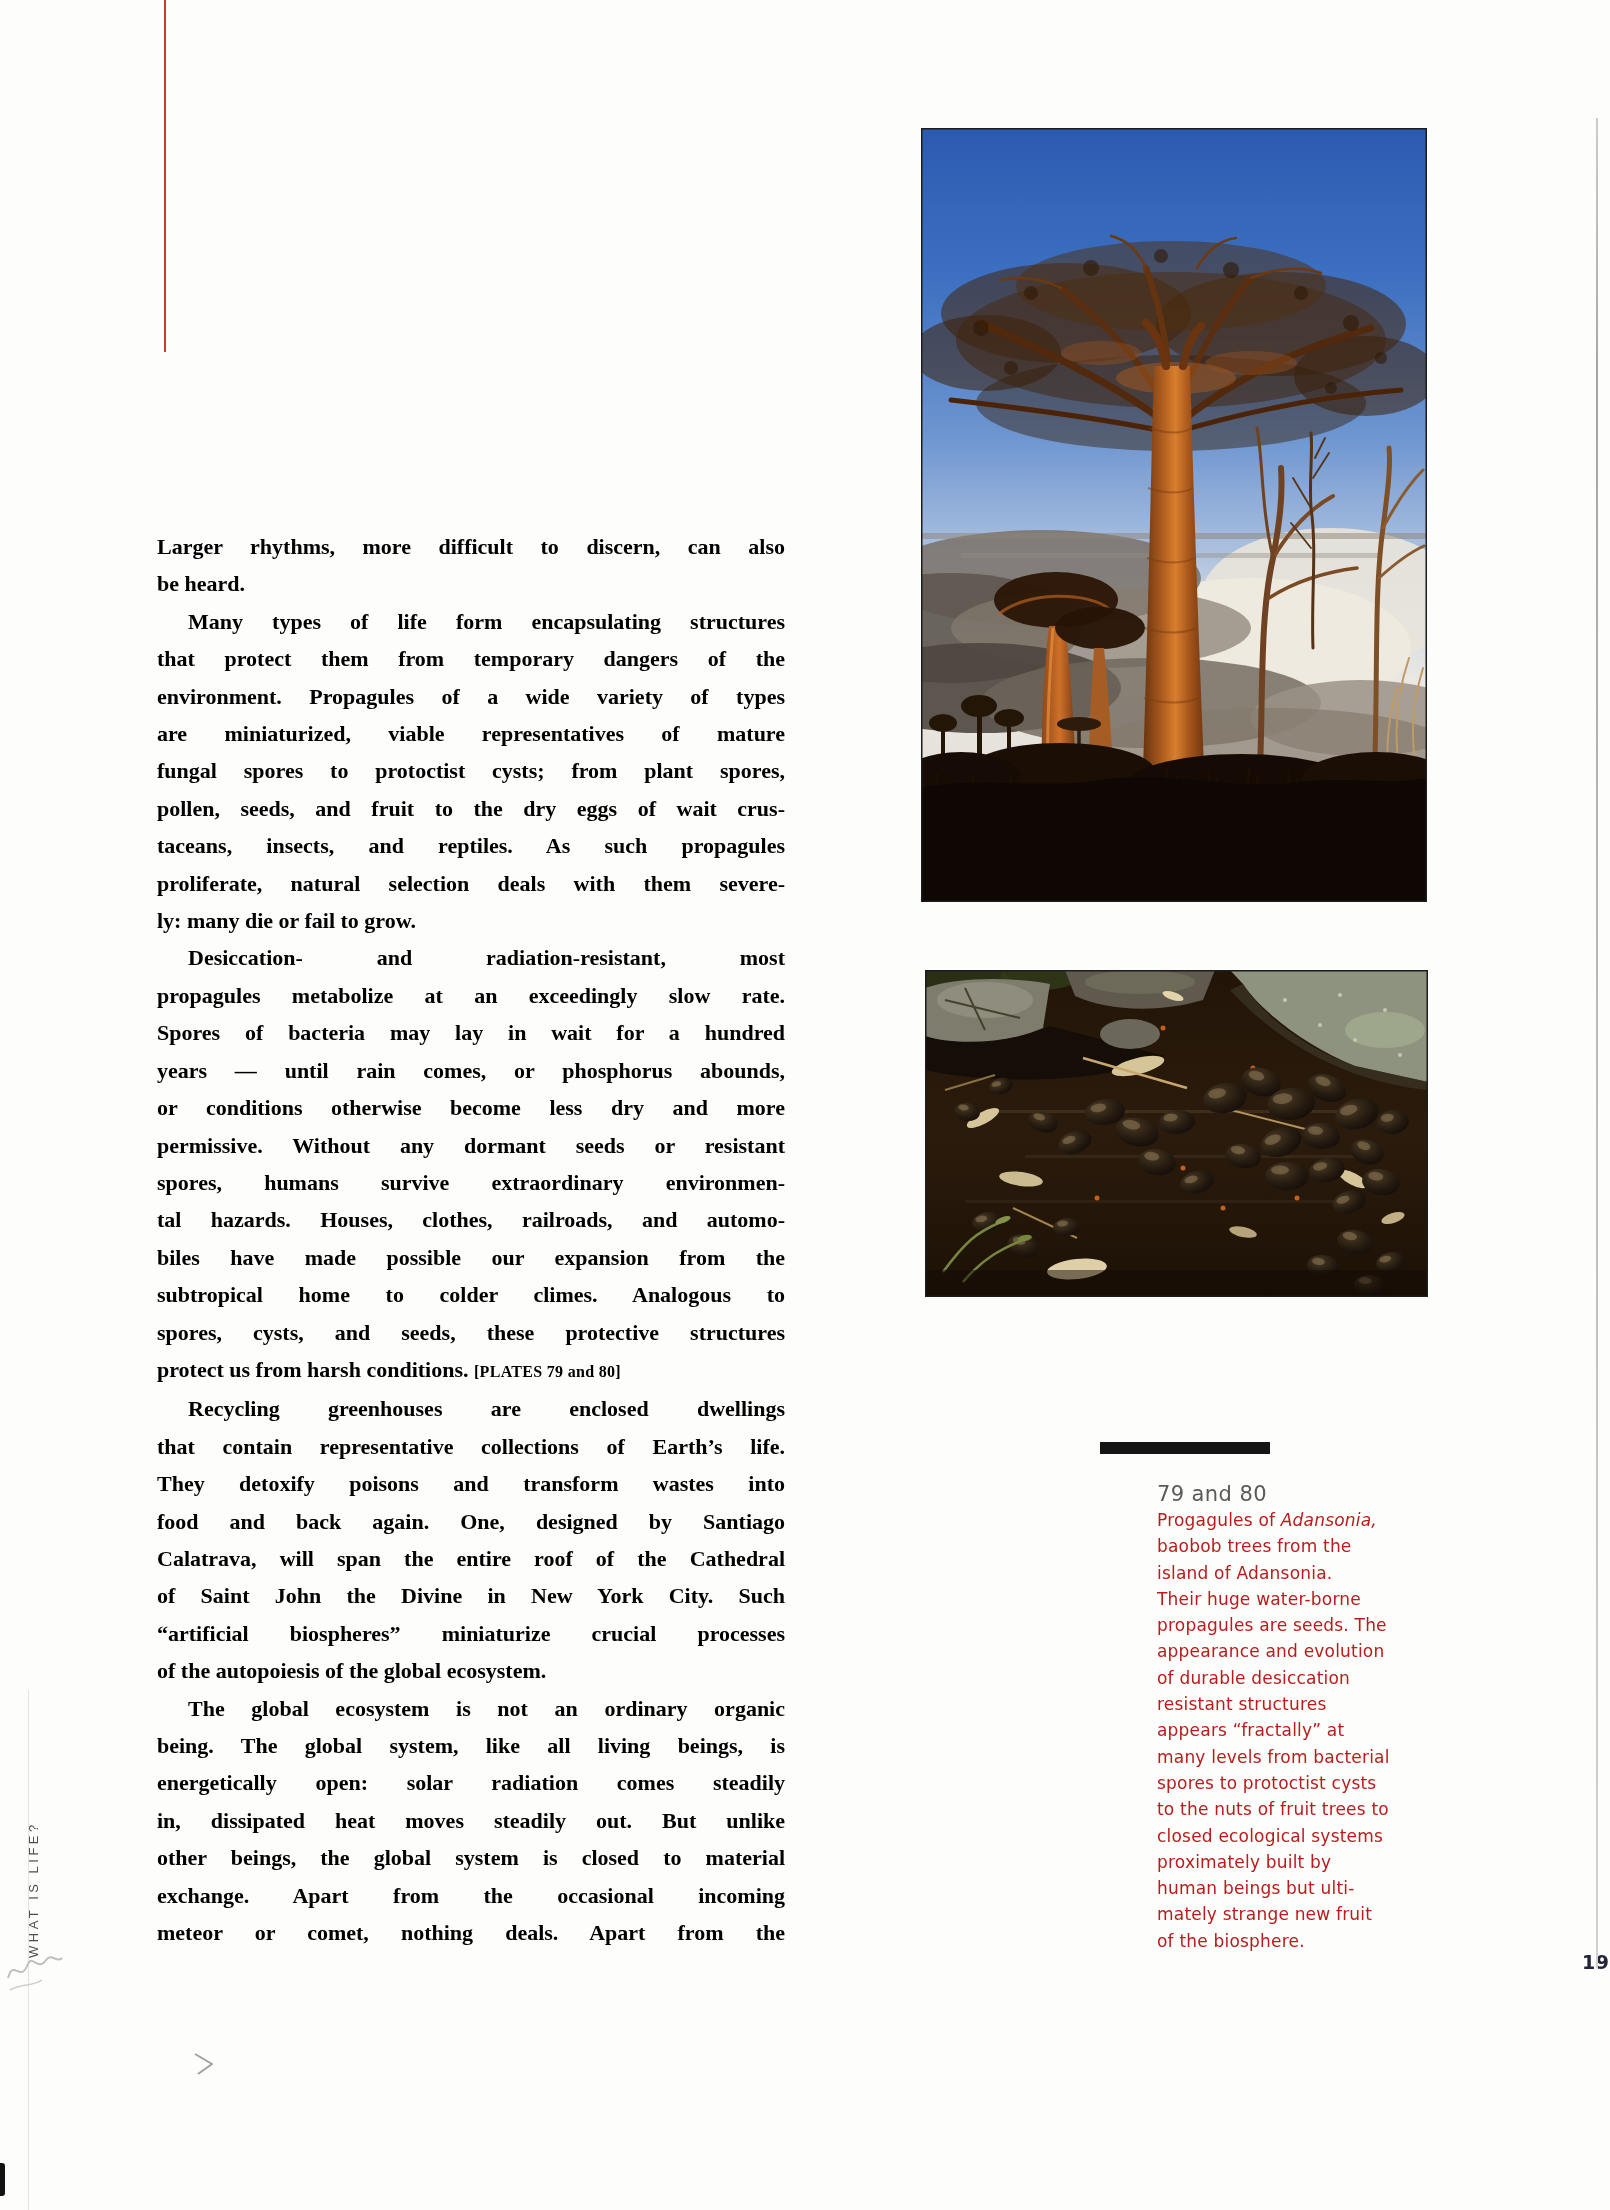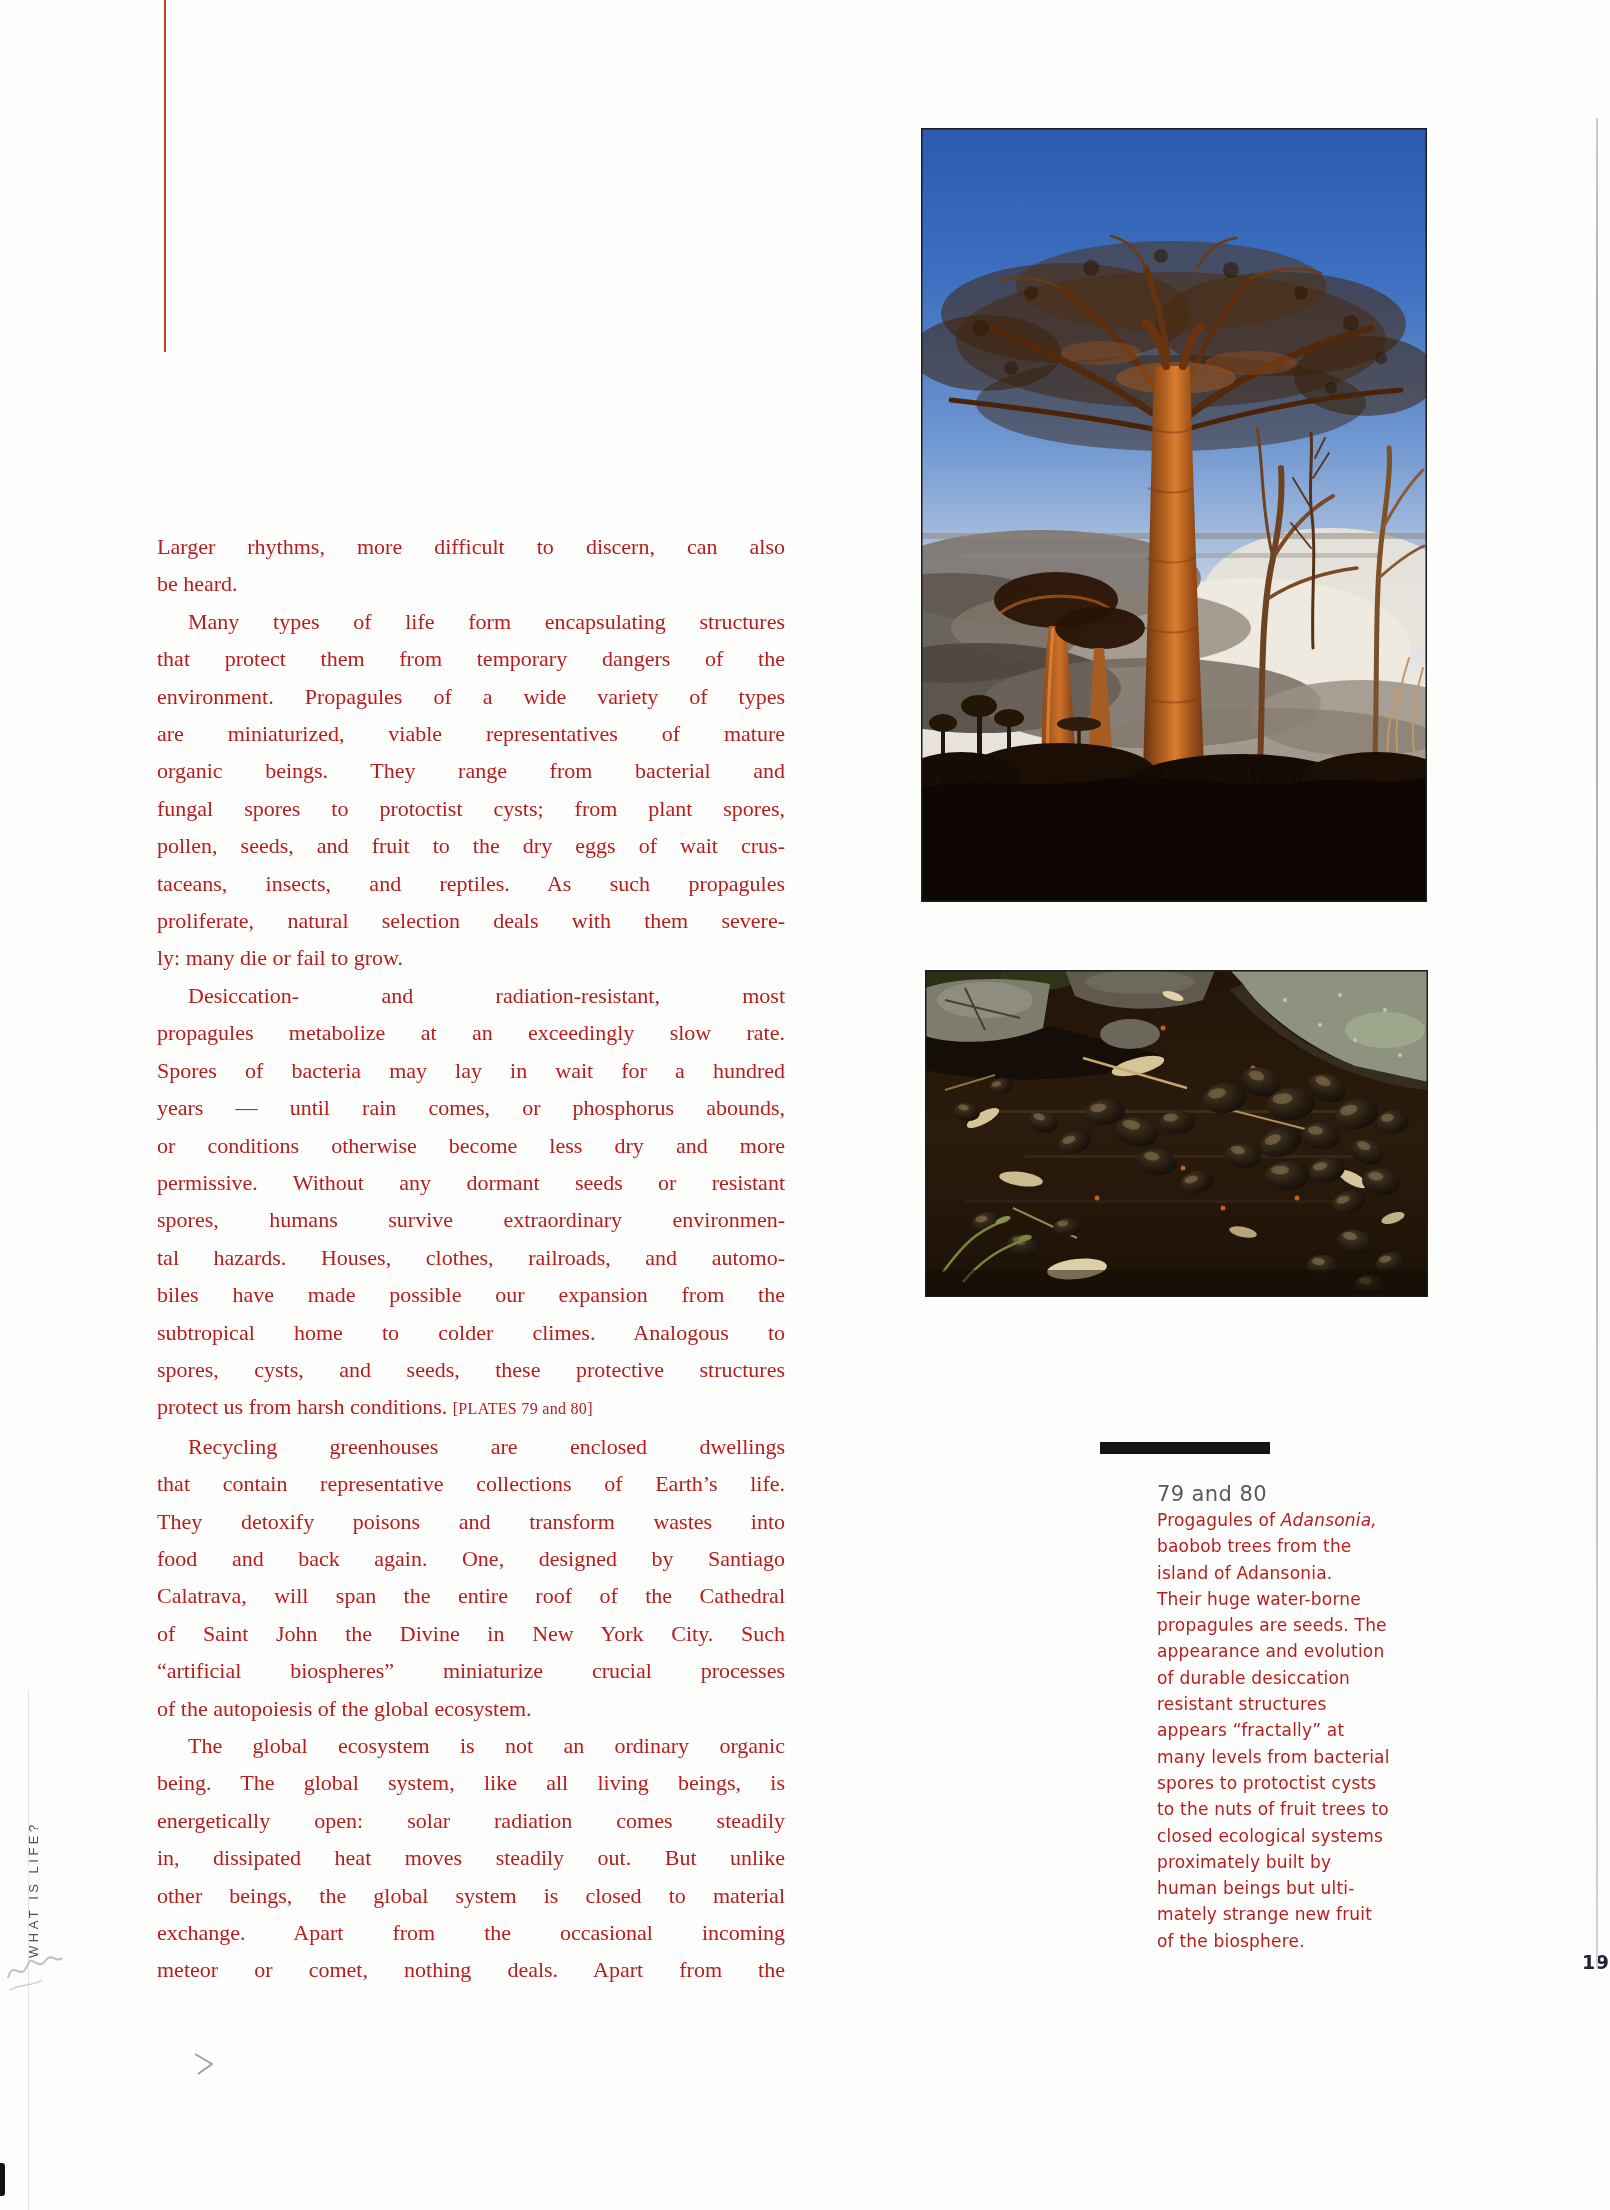--- a/index.html
+++ b/index.html
@@ -11,21 +11,21 @@
   .gutter-line{position:absolute;left:28px;top:1690px;width:1px;height:520px;background:#e4e4e2;}
   .page-edge-line{position:absolute;left:1596px;top:118px;width:2px;height:1850px;
         background:linear-gradient(to bottom,#cccccc,#a6a6a6 14%,#bdbdbd 55%,#d2d2d2);}
   .edge-smudge{position:absolute;left:0;top:2163px;width:5px;height:33px;background:#121212;
         border-radius:0 3px 3px 0;}
   .squiggle{position:absolute;left:2px;top:1950px;}
   .checkmark{position:absolute;left:192px;top:2050px;}
 
   
   .body-text{position:absolute;left:157px;top:528px;width:628px;
-        font-size:22px;line-height:37.4px;color:#b91c1c;}
+        font-size:22px;line-height:37.4px;color:#000000;font-weight:bold;}
   .bline{text-align:justify;text-align-last:justify;text-justify:inter-word;}
   .bline.nojust{text-align-last:left;}
   .bline.ind{text-indent:31px;}
   .plateref{font-size:16px;letter-spacing:.3px;}
 
   
   .photo{position:absolute;margin:0;padding:0;}
   .photo svg{display:block;}
   .photo-top{left:921px;top:128px;width:506px;height:774px;}
   .photo-bottom{left:925px;top:970px;width:503px;height:327px;}
@@ -55,21 +55,20 @@
   <div class="red-rule" style="background: rgb(207, 58, 48);"></div>
   <div class="gutter-line"></div>
 
   <main class="body-text">
       <div class="bline"><span>Larger rhythms, more difficult to discern, can also</span></div>
       <div class="bline nojust"><span>be heard.</span></div>
       <div class="bline ind"><span>Many types of life form encapsulating structures</span></div>
       <div class="bline"><span>that protect them from temporary dangers of the</span></div>
       <div class="bline"><span>environment. Propagules of a wide variety of types</span></div>
       <div class="bline"><span>are miniaturized, viable representatives of mature</span></div>
-      <div class="bline"><span>organic beings. They range from bacterial and</span></div>
       <div class="bline"><span>fungal spores to protoctist cysts; from plant spores,</span></div>
       <div class="bline"><span>pollen, seeds, and fruit to the dry eggs of wait crus-</span></div>
       <div class="bline"><span>taceans, insects, and reptiles. As such propagules</span></div>
       <div class="bline"><span>proliferate, natural selection deals with them severe-</span></div>
       <div class="bline nojust"><span>ly: many die or fail to grow.</span></div>
       <div class="bline ind"><span>Desiccation- and radiation-resistant, most</span></div>
       <div class="bline"><span>propagules metabolize at an exceedingly slow rate.</span></div>
       <div class="bline"><span>Spores of bacteria may lay in wait for a hundred</span></div>
       <div class="bline"><span>years — until rain comes, or phosphorus abounds,</span></div>
       <div class="bline"><span>or conditions otherwise become less dry and more</span></div>

